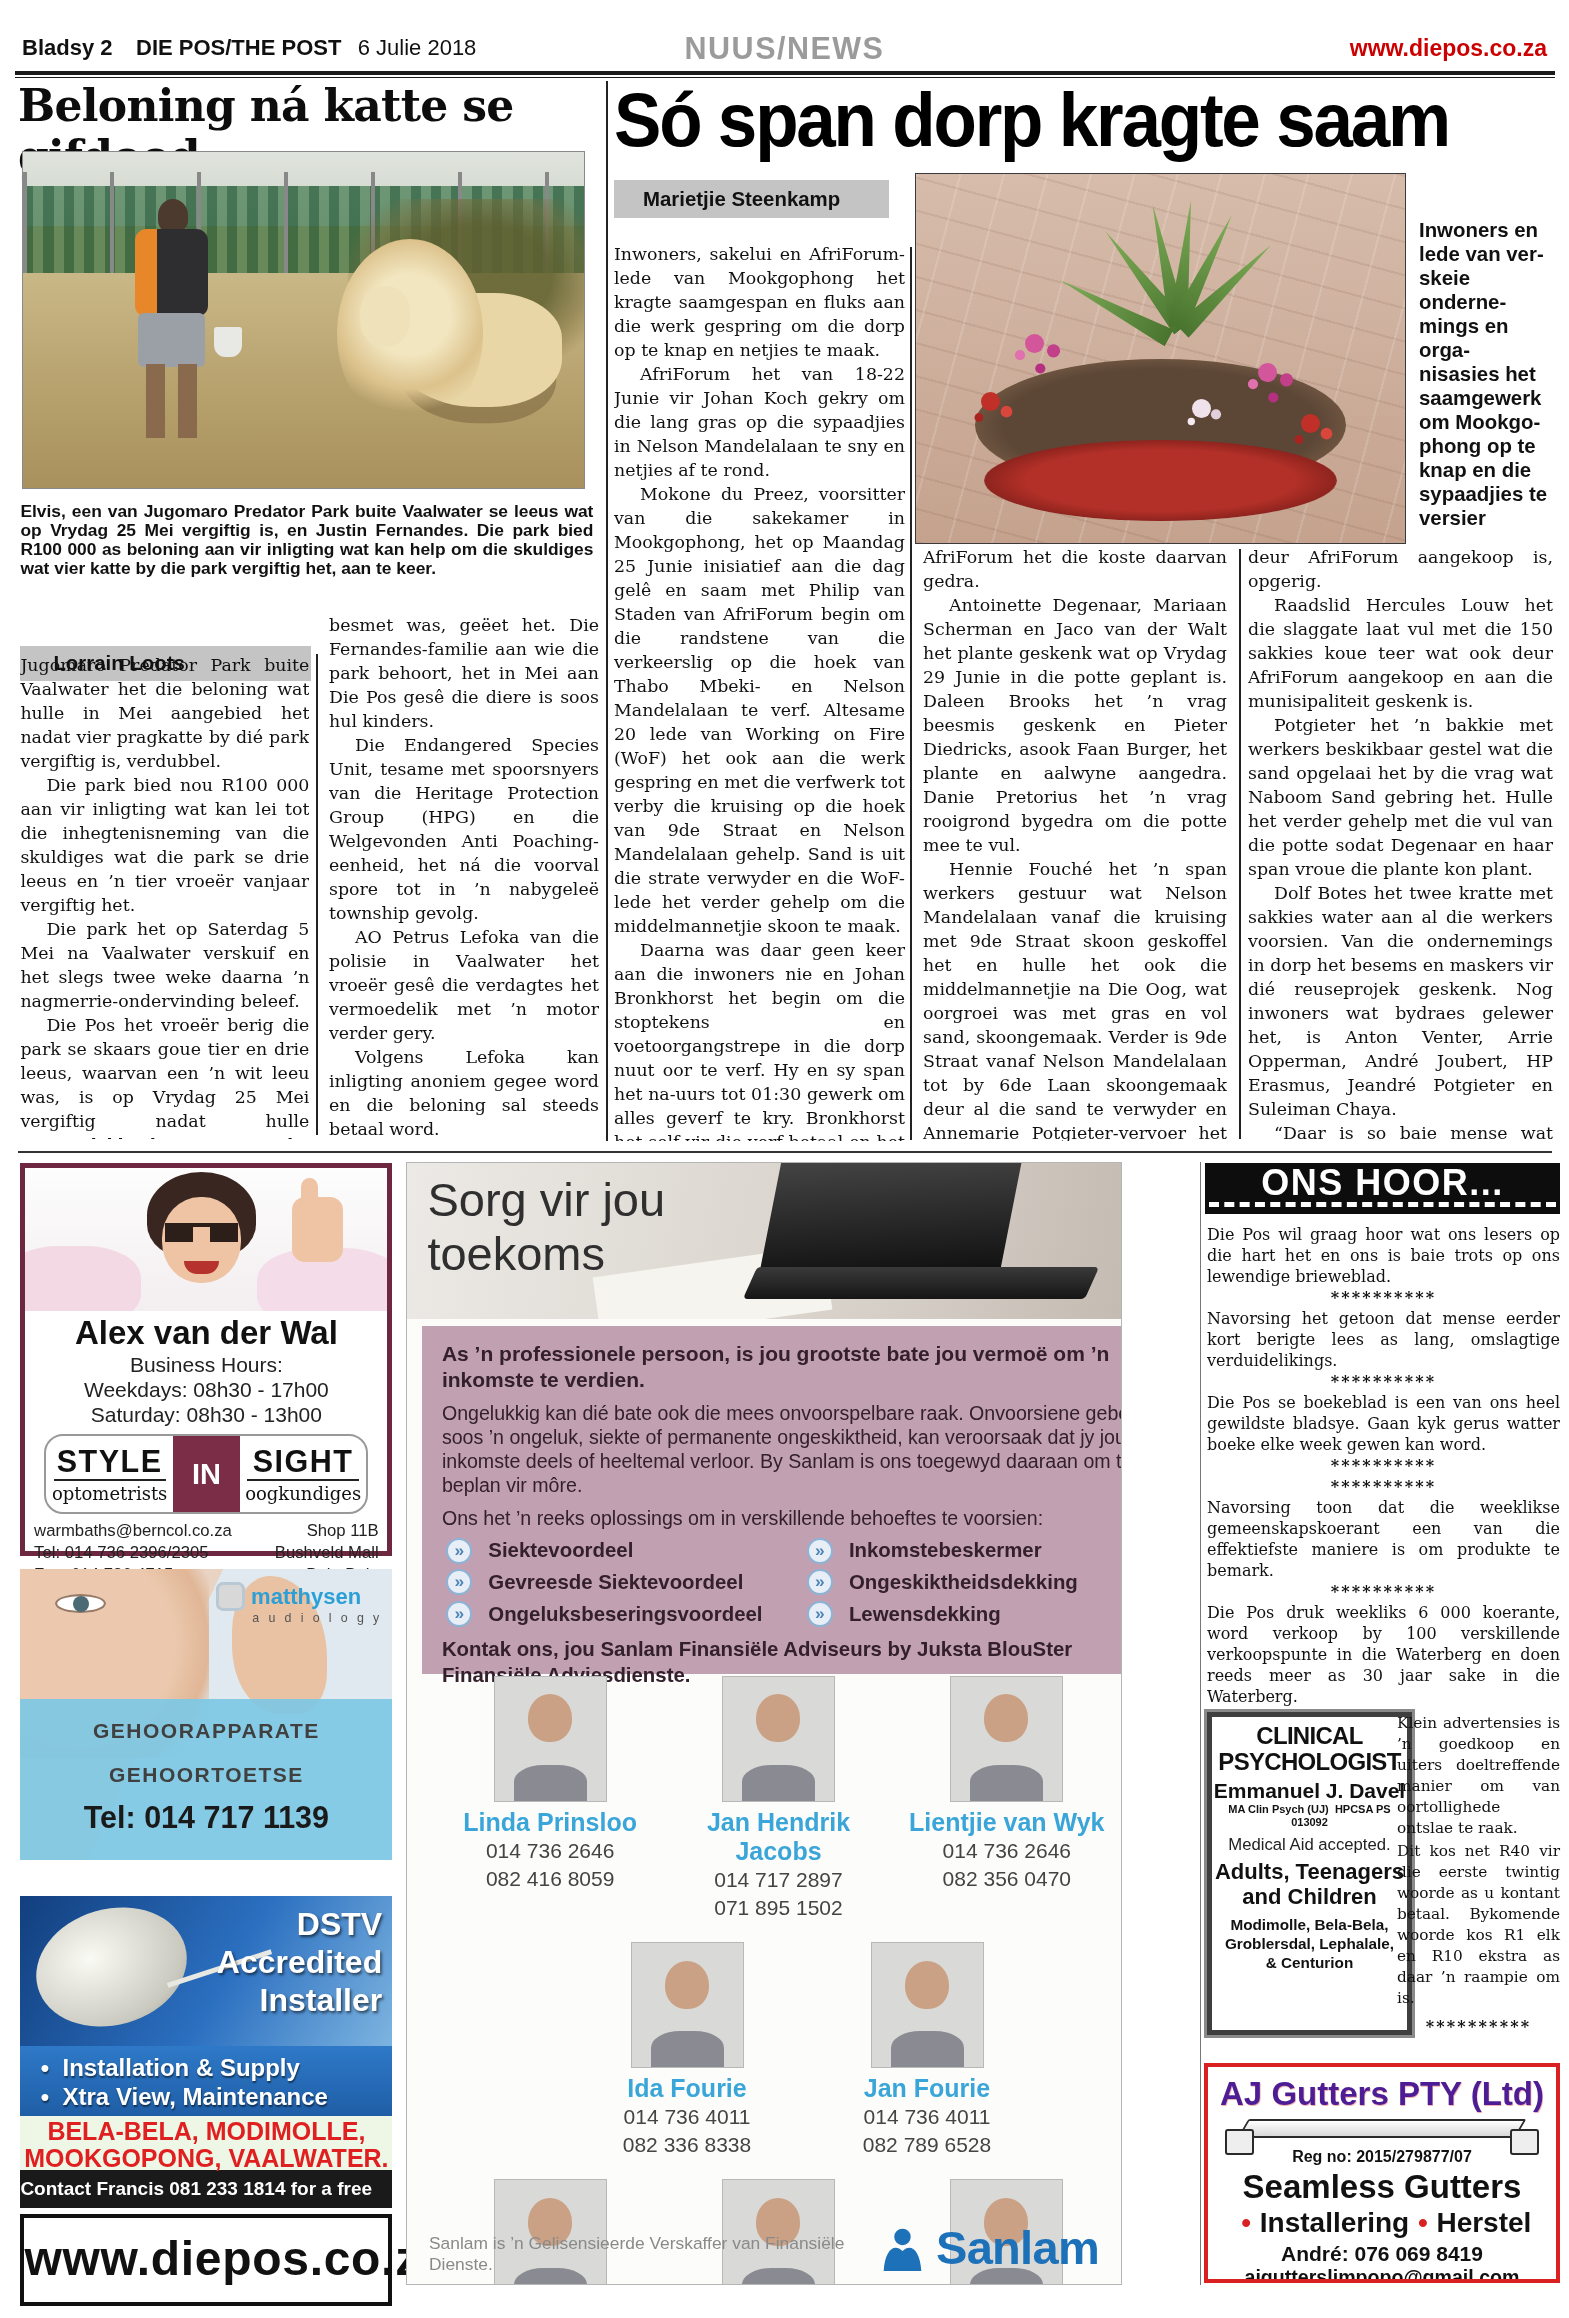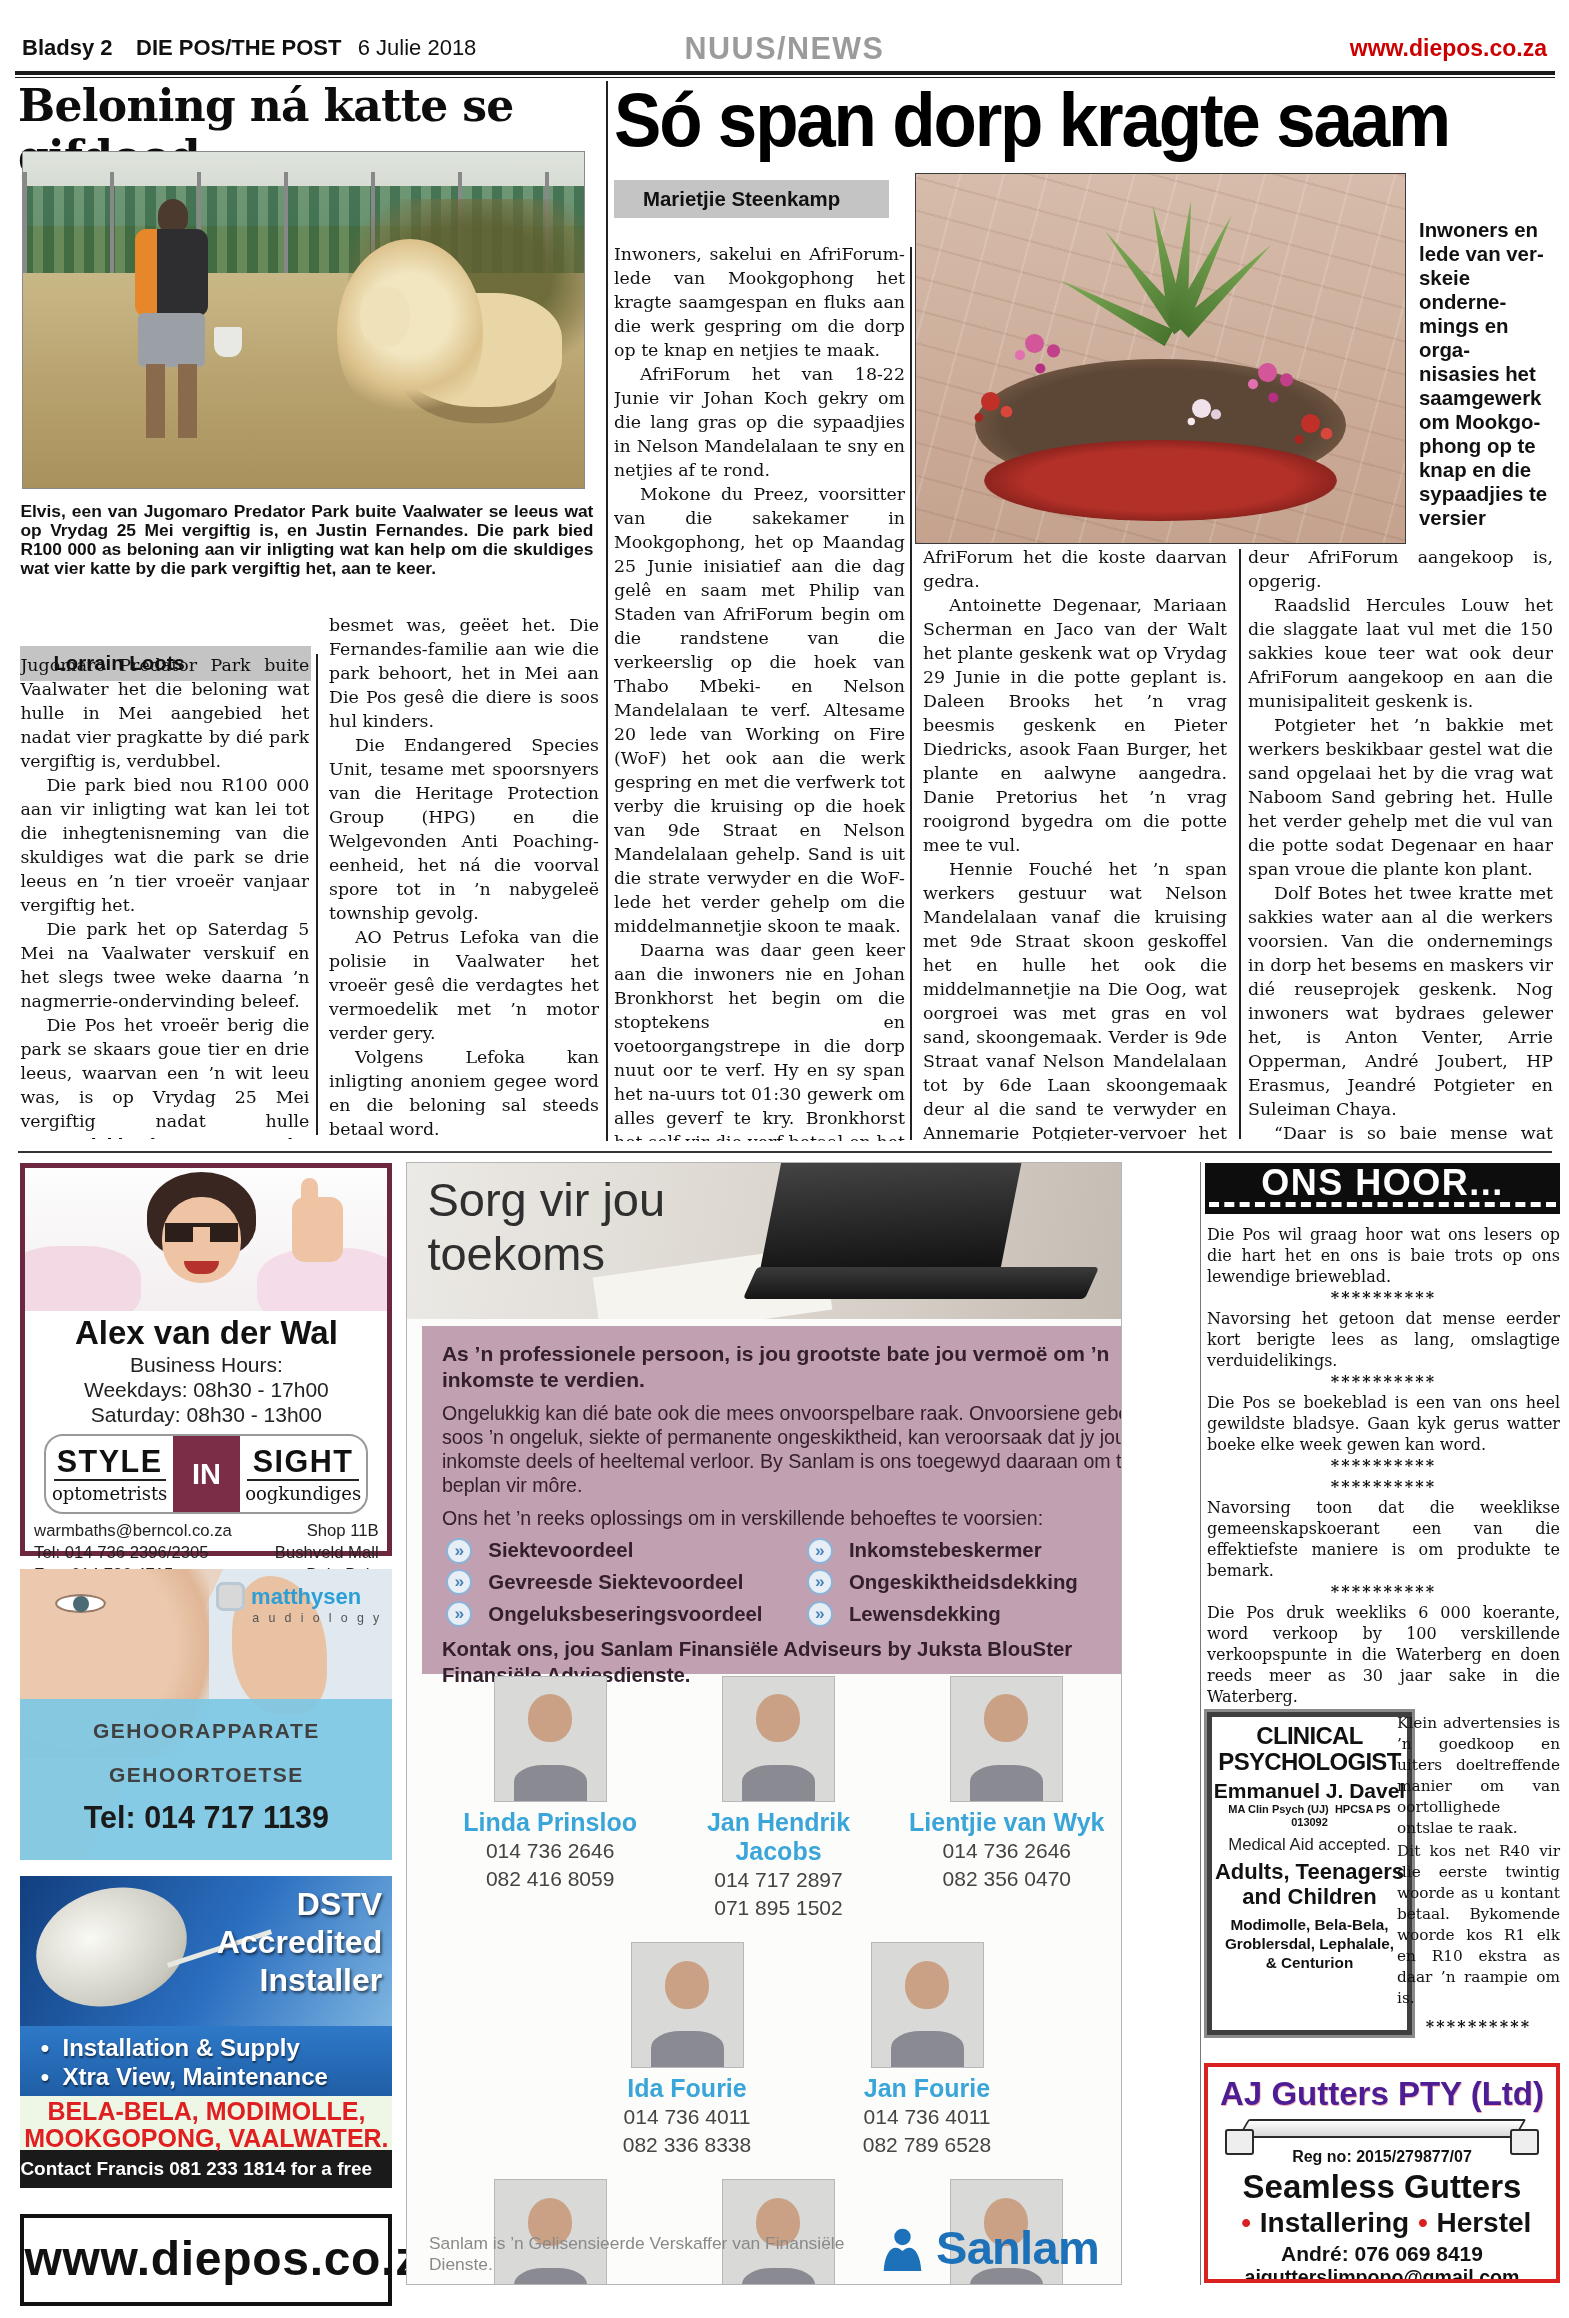--- a/index.html
+++ b/index.html
@@ -123,21 +123,21 @@
   .aud-brand .bmark{display:inline-block;width:29px;height:29px;border-radius:7.3px;background:#d8d8d8;
      box-shadow:inset 0 0 0 2.9px #b8c8d4;vertical-align:middle;margin-right:5.8px;}
   .aud-brand .bname{font-size:22px;font-weight:bold;color:#2b9fd6;vertical-align:middle;}
   .aud-brand .bsub{font-size:12.4px;letter-spacing:2.9px;color:#555;margin-left:36px;}
   .aud-band{position:absolute;left:0;bottom:0;width:100%;height:161px;background:rgba(125,200,228,.92);
      text-align:center;padding-top:10.2px;box-sizing:border-box;}
   .aud-line{font-size:21px;font-weight:900;letter-spacing:1.5px;line-height:44px;color:#404040;}
   .aud-tel{font-size:30.5px;font-weight:900;color:#1a1a1a;margin-top:2.9px;}
 
   .dstv-ad{top:1876px;left:20.4px;width:372px;height:311px;box-sizing:border-box;}
-  .dstv-top{position:relative;width:100%;height:150px;background:linear-gradient(120deg,#123f7e,#2b6fc0 55%,#7db4e0);overflow:hidden;}
+  .dstv-top{position:relative;width:100%;height:150px;background:linear-gradient(120deg,#123f7e,#2b6fc0 55%,#7db4e0);overflow:hidden;margin-top:20px;}
   .dish{position:absolute;top:13px;left:14.5px;width:153px;height:116px;border-radius:50%;transform:rotate(-16deg);
      background:radial-gradient(ellipse at 38% 38%,#fafaf4,#c9c9c0 70%,#9a9a90);}
   .dish-arm{position:absolute;top:70px;left:145px;width:109px;height:5.1px;background:#e8e8e2;transform:rotate(-18deg);}
   .dstv-title{position:absolute;top:8.7px;right:10.2px;text-align:right;color:#fff;font-size:32px;line-height:38px;
      font-weight:900;text-shadow:1.5px 2.2px 2.9px rgba(0,0,0,.6);}
   .dstv-bullets{width:100%;height:70px;background:linear-gradient(#2e79c8,#1f5ea6);color:#fff;font-size:24px;font-weight:900;
      padding:7.3px 0 0 20.4px;box-sizing:border-box;line-height:29px;text-shadow:0.7px 1.5px 1.5px rgba(0,0,0,.5);}
   .dstv-towns{width:100%;height:54px;background:#eef7e6;color:#e02020;font-size:25px;font-weight:900;
      text-align:center;line-height:27px;padding-top:1.5px;box-sizing:border-box;}
   .dstv-contact{width:100%;height:38px;background:#1a1a1a;color:#fff;font-size:19px;font-weight:bold;

